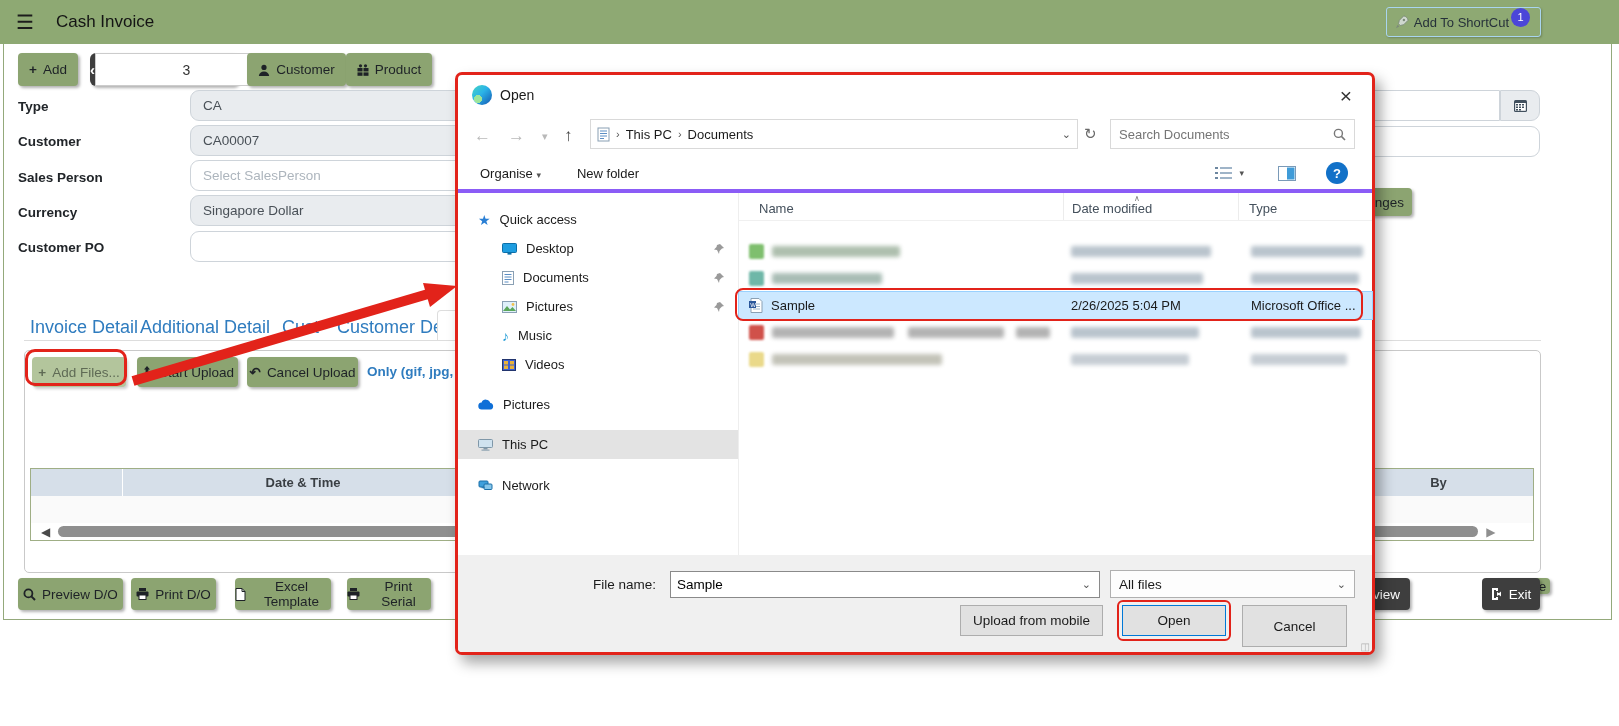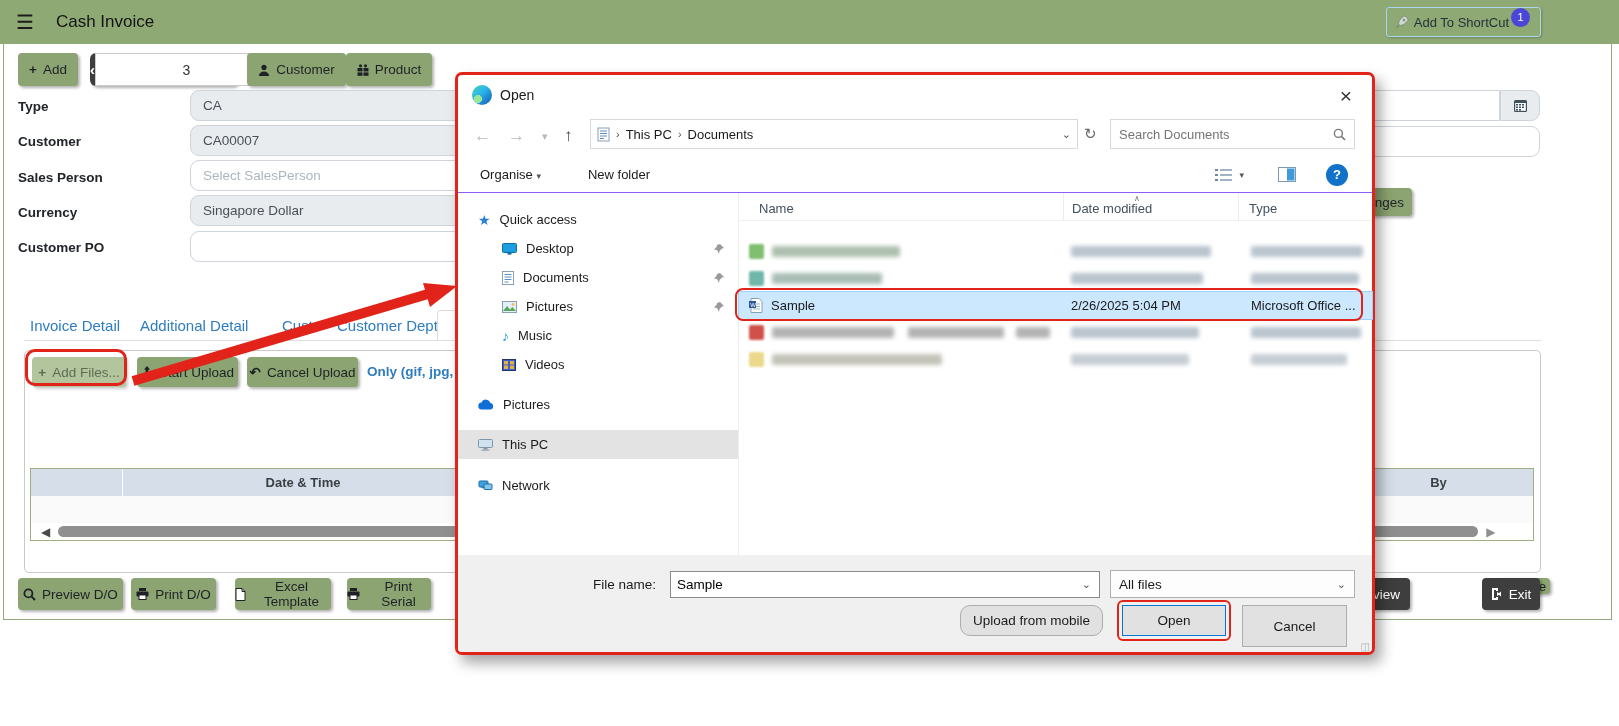--- a/index.html
+++ b/index.html
@@ -23,21 +23,21 @@
     display:inline-flex; align-items:center; justify-content:center; gap:6px; box-shadow:2px 2px 3px rgba(0,0,0,.3); cursor:pointer; font-family:inherit;}
   .navgroup { left:90px; top:53px; width:148px; height:33px; background:#3E3E3E; border-radius:6px; display:flex; align-items:center; box-shadow:2px 2px 3px rgba(0,0,0,.3); }
   .navarrow { width:33px; color:#fff; font-size:15px; font-weight:700; text-align:center; cursor:pointer; }
   .navnum { flex:1; height:33px; background:#fff; border:1px solid #ccc; text-align:center; font-size:14px; color:#333; font-family:inherit; }
 
   .flabel { font-size:13.5px; font-weight:700; color:#212529; }
   .finput { height:31px; border:1px solid #ced4da; border-radius:9px; background:#fff; font-size:13.5px; color:#495057; padding:0 12px; font-family:inherit; }
   .finput.disabled { background:#e9ecef; color:#495057; }
   .finput::placeholder { color:#adb5bd; }
 
-  .tab { font-size:15px; color:#2F7CBF; cursor:pointer; }
+  .tab { font-size:18px; color:#2F7CBF; cursor:pointer; }
   .tabbar-line { border-bottom:1px solid #ddd; }
   .activetab-stub { background:#fff; border:1px solid #ddd; border-bottom:none; border-radius:4px 4px 0 0; }
 
   .upload-panel { left:24px; top:350px; width:1517px; height:223px; border:1px solid #c9c9c9; border-radius:5px; background:#fff; }
   .btn-green.disabledish { background:#b3c59c; color:#5f6b55; box-shadow:2px 2px 3px rgba(0,0,0,.2); }
   .hint { color:#2F7CBF; font-weight:700; font-size:13.5px; }
 
   .att-table { left:5px; top:117px; width:1504px; border:1px solid #9fae85; }
   .att-head { height:27px; background:#d6dfe9; display:flex; align-items:center; font-size:13px; font-weight:700; color:#3a3f44; }
   .att-row { height:27px; background:#fafafa; }
@@ -49,21 +49,21 @@
   
   .dialog { left:455px; top:72px; width:920px; height:583px; background:#fff; border:3px solid #E2231A; border-radius:7px;
     box-shadow:6px 8px 14px rgba(0,0,0,.35); z-index:50; font-size:13px; color:#1b1b1b; }
   .dlg-title { height:40px; display:flex; align-items:center; padding-left:14px; gap:8px; font-size:14px; }
   .edge-logo { width:20px; height:20px; border-radius:50%; background:radial-gradient(circle at 30% 70%, #9be59b 0 20%, transparent 21%), linear-gradient(135deg,#45d6c2 0%, #2bb3e8 45%, #1356b0 100%); }
   .dlg-close { position:absolute; right:20px; top:10px; font-size:21px; color:#333; cursor:pointer; line-height:1; }
   .navrow { position:absolute; left:0; top:44px; width:100%; height:34px; display:flex; align-items:center; }
   .addrbar { position:absolute; left:132px; top:0; width:488px; height:30px; border:1px solid #d9d9d9; background:#fff; display:flex; align-items:center; padding:0 6px; gap:6px; }
   .searchbar { position:absolute; left:652px; top:0; width:245px; height:30px; border:1px solid #d9d9d9; background:#fff; display:flex; align-items:center; }
   .searchbar input { flex:1; border:none; outline:none; font-size:13px; color:#777; padding:0 8px; font-family:inherit; }
-  .dlg-toolbar { position:absolute; left:0; top:82px; width:100%; height:36px; display:flex; align-items:center; border-bottom:1px solid #8b5cf6; }
+  .dlg-toolbar { position:absolute; left:0; top:82px; width:100%; height:36px; display:flex; align-items:center; border-bottom:4px solid #8b5cf6; }
   .sidebar { position:absolute; left:0; top:118px; width:280px; height:434px; background:#fff; overflow:hidden; }
   .sideitem { height:29px; display:flex; align-items:center; gap:9px; font-size:13px; color:#1b1b1b; cursor:pointer; padding-left:20px; position:relative;}
   .sideitem.child { padding-left:44px; }
   .sideitem.selected { background:#e3e3e3; }
   .pin { position:absolute; right:14px; color:#9a9a9a; }
   .filearea { position:absolute; left:280px; top:118px; width:634px; height:434px; border-left:1px solid #eee; }
   .colhead { height:28px; display:flex; font-size:13px; color:#44505c; border-bottom:1px solid #f0f0f0; }
   .colcell { display:flex; align-items:flex-end; padding-bottom:4px; border-right:1px solid #ececec; }
   .frow { height:27px; display:flex; align-items:center; font-size:13px; color:#1b1b1b; position:relative; }
   .frow.selected { background:#CCE8FF; outline:1px solid #99d1ff; }
@@ -328,21 +328,21 @@
               <line x1="8.4" y1="8.4" x2="12" y2="12" stroke="#777" stroke-width="1.6"></line>
             </svg>
         </span>
       </div>
     </div>
 
     <div class="dlg-toolbar">
       <span style="margin-left:22px;">
         <span>Organise</span> <span style="font-size:9px; color:#555;">▾</span>
       </span>
-      <span style="margin-left:47px;">New folder</span>
+      <span style="margin-left:36px;">New folder</span>
       <span class="icn" style="margin-left:auto;">
         <svg width="18" height="14" viewBox="0 0 18 14">
             <g fill="#6d87a0">
               <rect x="0" y="1" width="3" height="2"></rect>
               <rect x="0" y="6" width="3" height="2"></rect>
               <rect x="0" y="11" width="3" height="2"></rect>
             </g>
             <g fill="#9fb4c8">
               <rect x="5" y="1" width="12" height="2"></rect>
               <rect x="5" y="6" width="12" height="2"></rect>
@@ -537,21 +537,21 @@
       <span class="abs" style="left:135px; top:22px; font-size:13.5px;">File name:</span>
       <div class="combo abs" style="left:212px; top:16px; width:430px; height:27px;">
         <input value="Sample" style="">
         <span class="chev" style="margin-right:8px;">⌄</span>
       </div>
       <div class="combo abs" style="left:652px; top:15px; width:245px; height:28px; border-color:#b0b0b0; background:#fdfdfd; padding-left:8px; font-size:13.5px;">
         <span>All files</span>
         <span class="chev" style="margin-left:auto; margin-right:8px;">⌄</span>
       </div>
 
-      <button class="win-btn abs" style="left:502px; top:50px; width:143px; height:31px;border-radius:10px;">Upload from mobile</button>
+      <button class="win-btn abs" style="left:502px; top:50px; width:143px; height:31px;">Upload from mobile</button>
       <button class="win-btn abs" style="left:664px; top:50px; width:104px; height:31px; border-color:#0078d7;">Open</button>
       <button class="win-btn abs" style="left:784px; top:50px; width:105px; height:42px;">Cancel</button>
       <div class="annot abs" style="left:659px; top:45px; width:114px; height:41px; border-width:2.5px; border-radius:6px;"></div>
       <span class="abs" style="right:2px; bottom:0px; color:#b5b5b5; font-size:10px;">◫</span>
     </div>
   </div>
 
 </div>
 
 </body></html>

